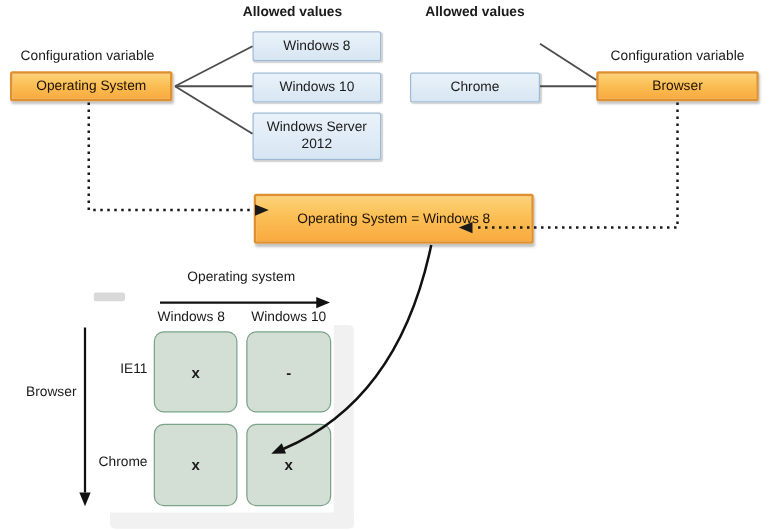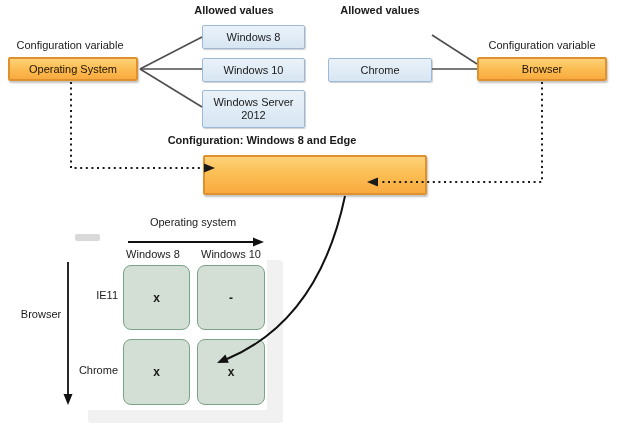--- a/index.html
+++ b/index.html
@@ -74,22 +74,22 @@
     <div class="lbl bold" style="left:328px;top:4px;width:104px;">Allowed values</div>
     <div class="val-box" style="left:328px;top:58px;width:104px;height:24px;">
       <span>Chrome</span>
     </div>
 
     <div class="lbl" style="left:477px;top:39px;width:130px;">Configuration variable</div>
     <div class="var-box" style="left:477px;top:57px;width:130px;height:24px;">
       <span>Browser</span>
     </div>
 
-    <div class="lbl bold" style="left:152px;top:134px;width:220px;">Configuration: Windows 8 and Edge</div>
     <div id="box-config">
+      <span>Operating System = Windows 8</span>
     </div>
 
     <div class="lbl" style="left:133px;top:216px;width:120px;">Operating system</div>
     <div class="lbl" style="left:113px;top:248px;width:80px;">Windows 8</div>
     <div class="lbl" style="left:190px;top:248px;width:82px;">Windows 10</div>
     <div class="lbl" style="left:10px;top:308px;width:62px;">Browser</div>
     <div class="lbl" style="left:60px;top:289px;width:58px;text-align:right;">IE11</div>
     <div class="lbl" style="left:60px;top:364px;width:58px;text-align:right;">Chrome</div>
 
     <div class="cell" style="left:123px;top:265px;width:67px;height:65px;">

